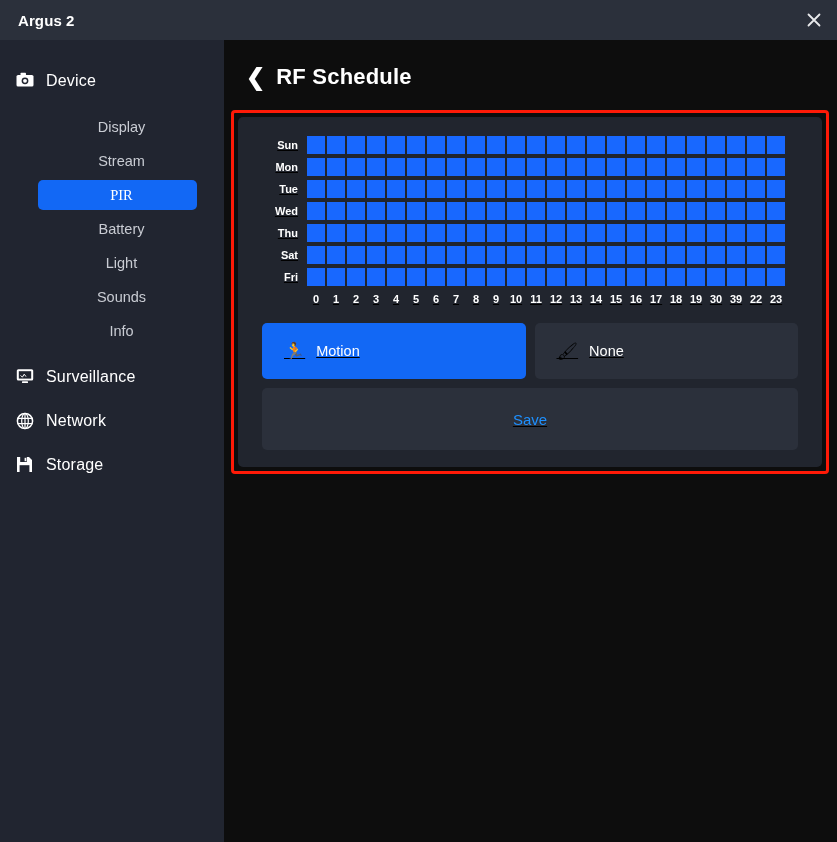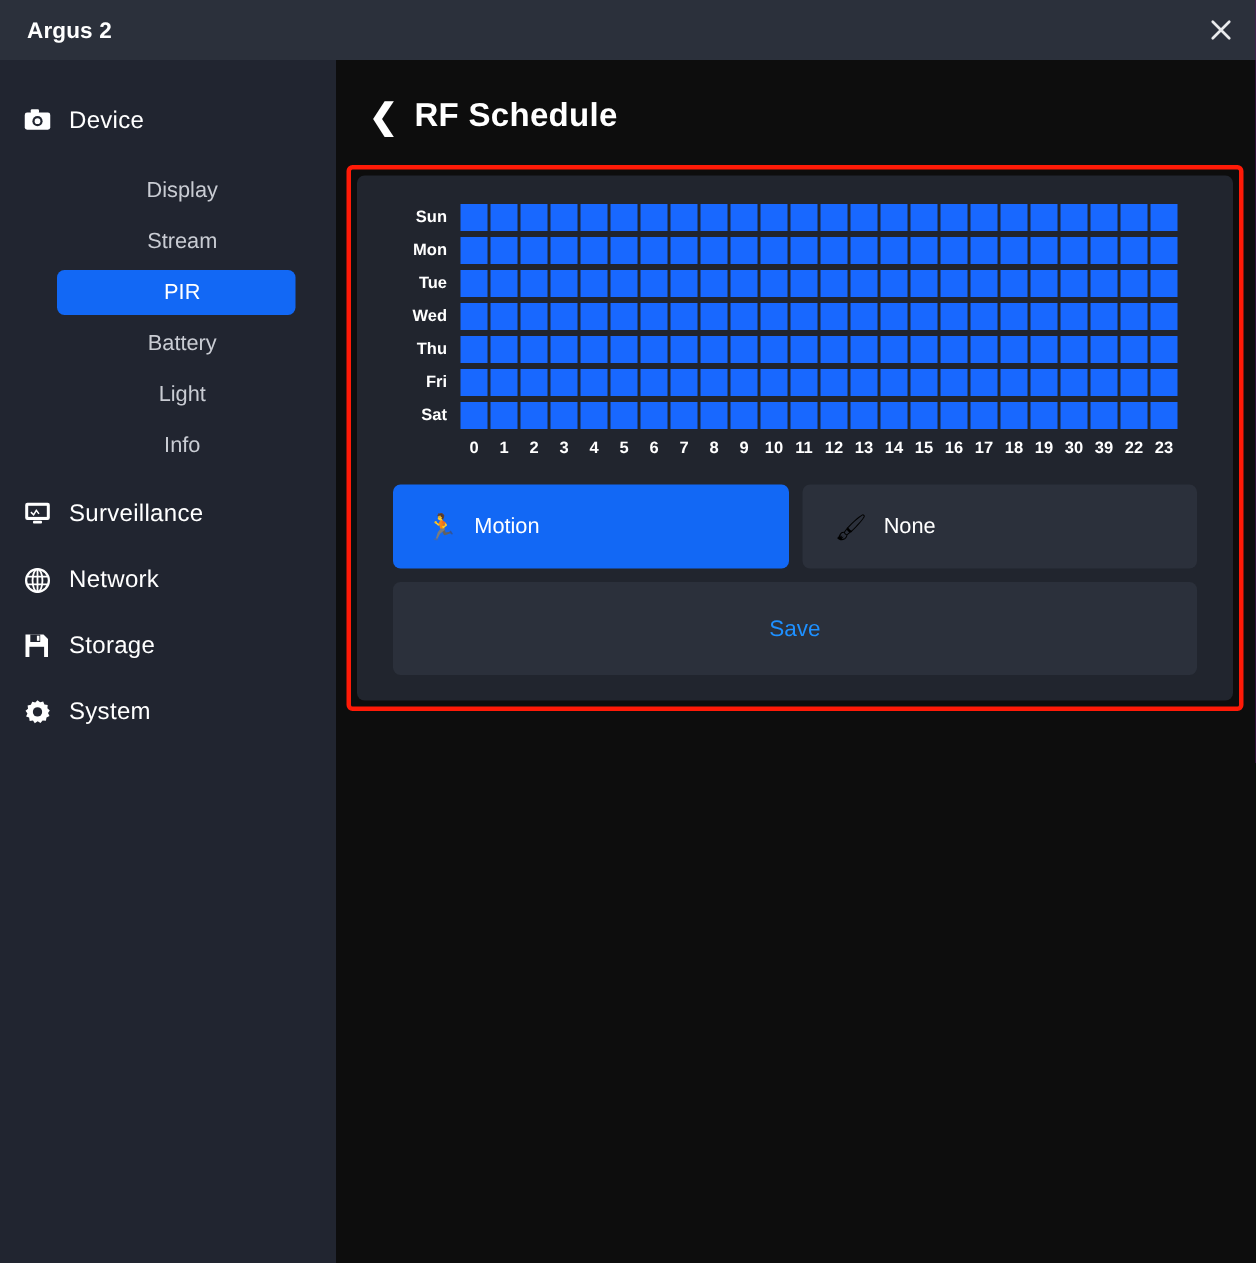--- a/index.html
+++ b/index.html
@@ -102,20 +102,21 @@
     box-sizing: border-box;
     border-radius: 5px;
     color: #c9ccd3;
     font-size: 14.5px;
     cursor: pointer;
     justify-content: center;
   }
   .nav-sub-item.active {
     background: #1268f5;
     color: #ffffff;
+    font-family: Liberation Serif, serif;
   }
   .sidebar-spacer { height: 8px; }
 
   
   .page-head {
     display: flex;
     align-items: center;
     padding: 24px 0 0 22px;
   }
   .back-chevron {
@@ -147,20 +148,21 @@
   .panel {
     position: absolute;
     left: 4px;
     top: 4px;
     right: 4px;
     bottom: 4px;
     background: #21252e;
     border-radius: 5px;
     box-sizing: border-box;
     padding: 18px 24px 20px 24px;
+    text-decoration: underline;
   }
 
   
   .sched {
     display: flex;
     flex-direction: column;
   }
   .sched-rows { display: flex; flex-direction: column; }
   .sched-row {
     display: flex;
@@ -283,20 +285,23 @@
         <div class="nav-sub-item active">
           <span>PIR</span>
         </div>
         <div class="nav-sub-item">
           <span>Battery</span>
         </div>
         <div class="nav-sub-item">
           <span>Light</span>
         </div>
         <div class="nav-sub-item">
+          <span>Sounds</span>
+        </div>
+        <div class="nav-sub-item">
           <span>Info</span>
         </div>
       </div>
 
       <div class="sidebar-spacer"></div>
 
       <div class="nav-group-head">
         <span class="gicon">
           <svg width="18" height="16" viewBox="0 0 18 16">
             <rect x="0.8" y="1.2" width="16.4" height="11.4" rx="1.5" fill="#ffffff"></rect>
@@ -324,29 +329,20 @@
           <svg width="17" height="17" viewBox="0 0 17 17">
             <path d="M1 1 H13 L16 4 V16 H1 Z" fill="#ffffff"></path>
             <rect x="4.2" y="1" width="6.6" height="5" fill="#212530"></rect>
             <rect x="8.6" y="1.8" width="1.7" height="3.4" fill="#ffffff"></rect>
             <rect x="3.6" y="9.2" width="9.8" height="6.8" fill="#212530"></rect>
           </svg>
         </span>
         <span class="glabel">Storage</span>
       </div>
 
-      <div class="nav-group-head">
-        <span class="gicon">
-          <svg width="18" height="18" viewBox="0 0 18 18">
-            <path d="M9 0.8 L10.7 2.2 L12.8 1.6 L13.6 3.7 L15.8 4 L15.6 6.2 L17.2 7.6 L16 9.4 L17 11.4 L15 12.3 L14.6 14.5 L12.4 14.4 L11 16 L9.1 14.9 L7.2 16.1 L6 14.4 L3.8 14.6 L3.4 12.4 L1.4 11.6 L2.3 9.6 L1 7.9 L2.7 6.5 L2.4 4.3 L4.6 3.9 L5.5 1.9 L7.5 2.4 Z" fill="#ffffff"></path>
-            <circle cx="9" cy="8.6" r="3.1" fill="#212530"></circle>
-          </svg>
-        </span>
-        <span class="glabel">System</span>
-      </div>
 
     </div>
 
     <div class="content">
 
       <div class="page-head">
         <span class="back-chevron">❮</span>
         <span class="page-title">RF Schedule</span>
       </div>
 
@@ -494,21 +490,21 @@
                     <div class="cell"></div>
                     <div class="cell"></div>
                     <div class="cell"></div>
                     <div class="cell"></div>
                     <div class="cell"></div>
                     <div class="cell"></div>
                     <div class="cell"></div>
                   </div>
                 </div>
                 <div class="sched-row">
-                  <div class="daylabel">Fri</div>
+                  <div class="daylabel">Sat</div>
                   <div class="cells">
                     <div class="cell"></div>
                     <div class="cell"></div>
                     <div class="cell"></div>
                     <div class="cell"></div>
                     <div class="cell"></div>
                     <div class="cell"></div>
                     <div class="cell"></div>
                     <div class="cell"></div>
                     <div class="cell"></div>
@@ -523,21 +519,21 @@
                     <div class="cell"></div>
                     <div class="cell"></div>
                     <div class="cell"></div>
                     <div class="cell"></div>
                     <div class="cell"></div>
                     <div class="cell"></div>
                     <div class="cell"></div>
                   </div>
                 </div>
                 <div class="sched-row">
-                  <div class="daylabel">Sat</div>
+                  <div class="daylabel">Fri</div>
                   <div class="cells">
                     <div class="cell"></div>
                     <div class="cell"></div>
                     <div class="cell"></div>
                     <div class="cell"></div>
                     <div class="cell"></div>
                     <div class="cell"></div>
                     <div class="cell"></div>
                     <div class="cell"></div>
                     <div class="cell"></div>

